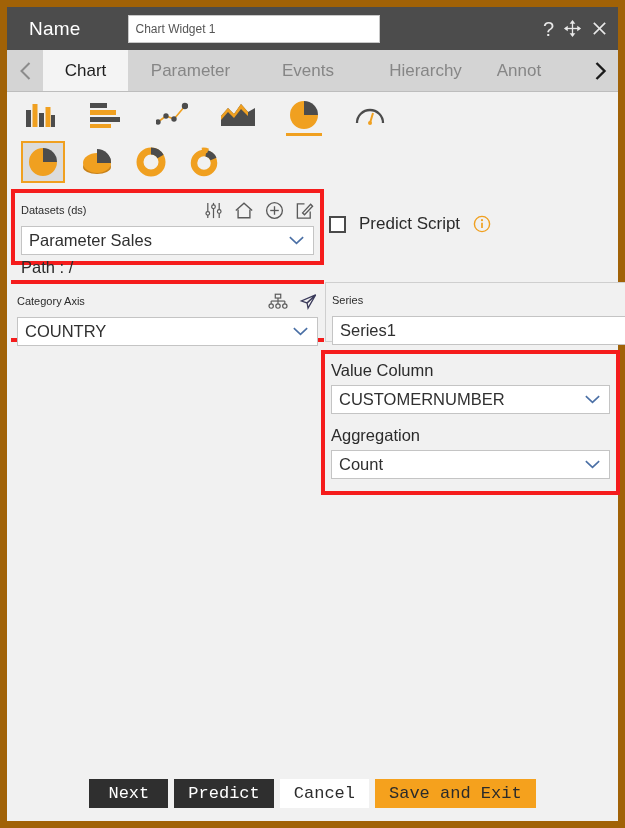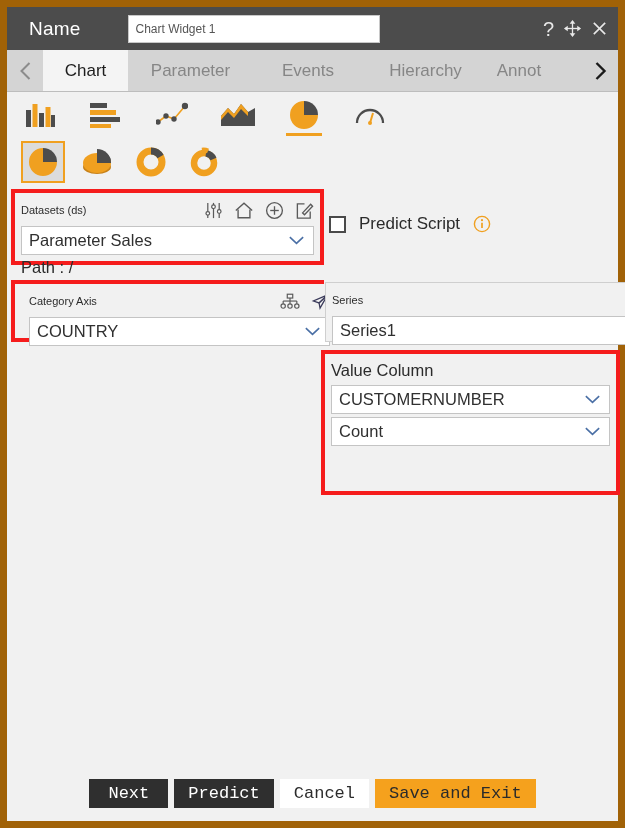--- a/index.html
+++ b/index.html
@@ -340,21 +340,21 @@
           <svg width="18" height="18" viewBox="0 0 18 18">
             <circle cx="9" cy="9" r="7.6" fill="none" stroke="#f0a020" stroke-width="1.4"></circle>
             <circle cx="9" cy="5.2" r="1.1" fill="#f0a020"></circle>
             <line x1="9" y1="7.8" x2="9" y2="13" stroke="#f0a020" stroke-width="1.7"></line>
           </svg>
         </span>
       </div>
     </div>
 
     <div class="hl" style="left:4px; top:94px; width:313px; height:62px;"></div>
-    <div class="panel" style="left:16px; top:98px; width:313px; height:54px;">
+    <div class="panel" style="left:4px; top:98px; width:313px; height:54px;">
       <div class="panelInner">
         <div class="rowhead">
           <span>Category Axis</span>
           <span class="icons">
             <span>
               <svg width="20" height="19" viewBox="0 0 22 20">
                 <rect x="8" y="2" width="6" height="4.2" fill="none" stroke="#5a5a5a" stroke-width="1.3"></rect>
                 <line x1="11" y1="6.2" x2="11" y2="9.5" stroke="#5a5a5a" stroke-width="1.3"></line>
                 <line x1="3.5" y1="9.5" x2="18.5" y2="9.5" stroke="#5a5a5a" stroke-width="1.3"></line>
                 <line x1="3.5" y1="9.5" x2="3.5" y2="12.5" stroke="#5a5a5a" stroke-width="1.3"></line>
@@ -413,20 +413,21 @@
       <div class="panelInner">
         <div class="fieldlabel">Value Column</div>
         <div class="select">
           <span>CUSTOMERNUMBER</span>
           <span class="chev">
             <svg width="19" height="12" viewBox="0 0 20 12">
                 <polyline points="3,3 10,9.5 17,3" fill="none" stroke="#4a6fa5" stroke-width="1.7"></polyline>
               </svg>
           </span>
         </div>
+        <div class="fieldlabel" style="margin-top:9px">Aggregation</div>
         <div class="select">
           <span>Count</span>
           <span class="chev">
             <svg width="19" height="12" viewBox="0 0 20 12">
                 <polyline points="3,3 10,9.5 17,3" fill="none" stroke="#4a6fa5" stroke-width="1.7"></polyline>
               </svg>
           </span>
         </div>
       </div>
     </div>

